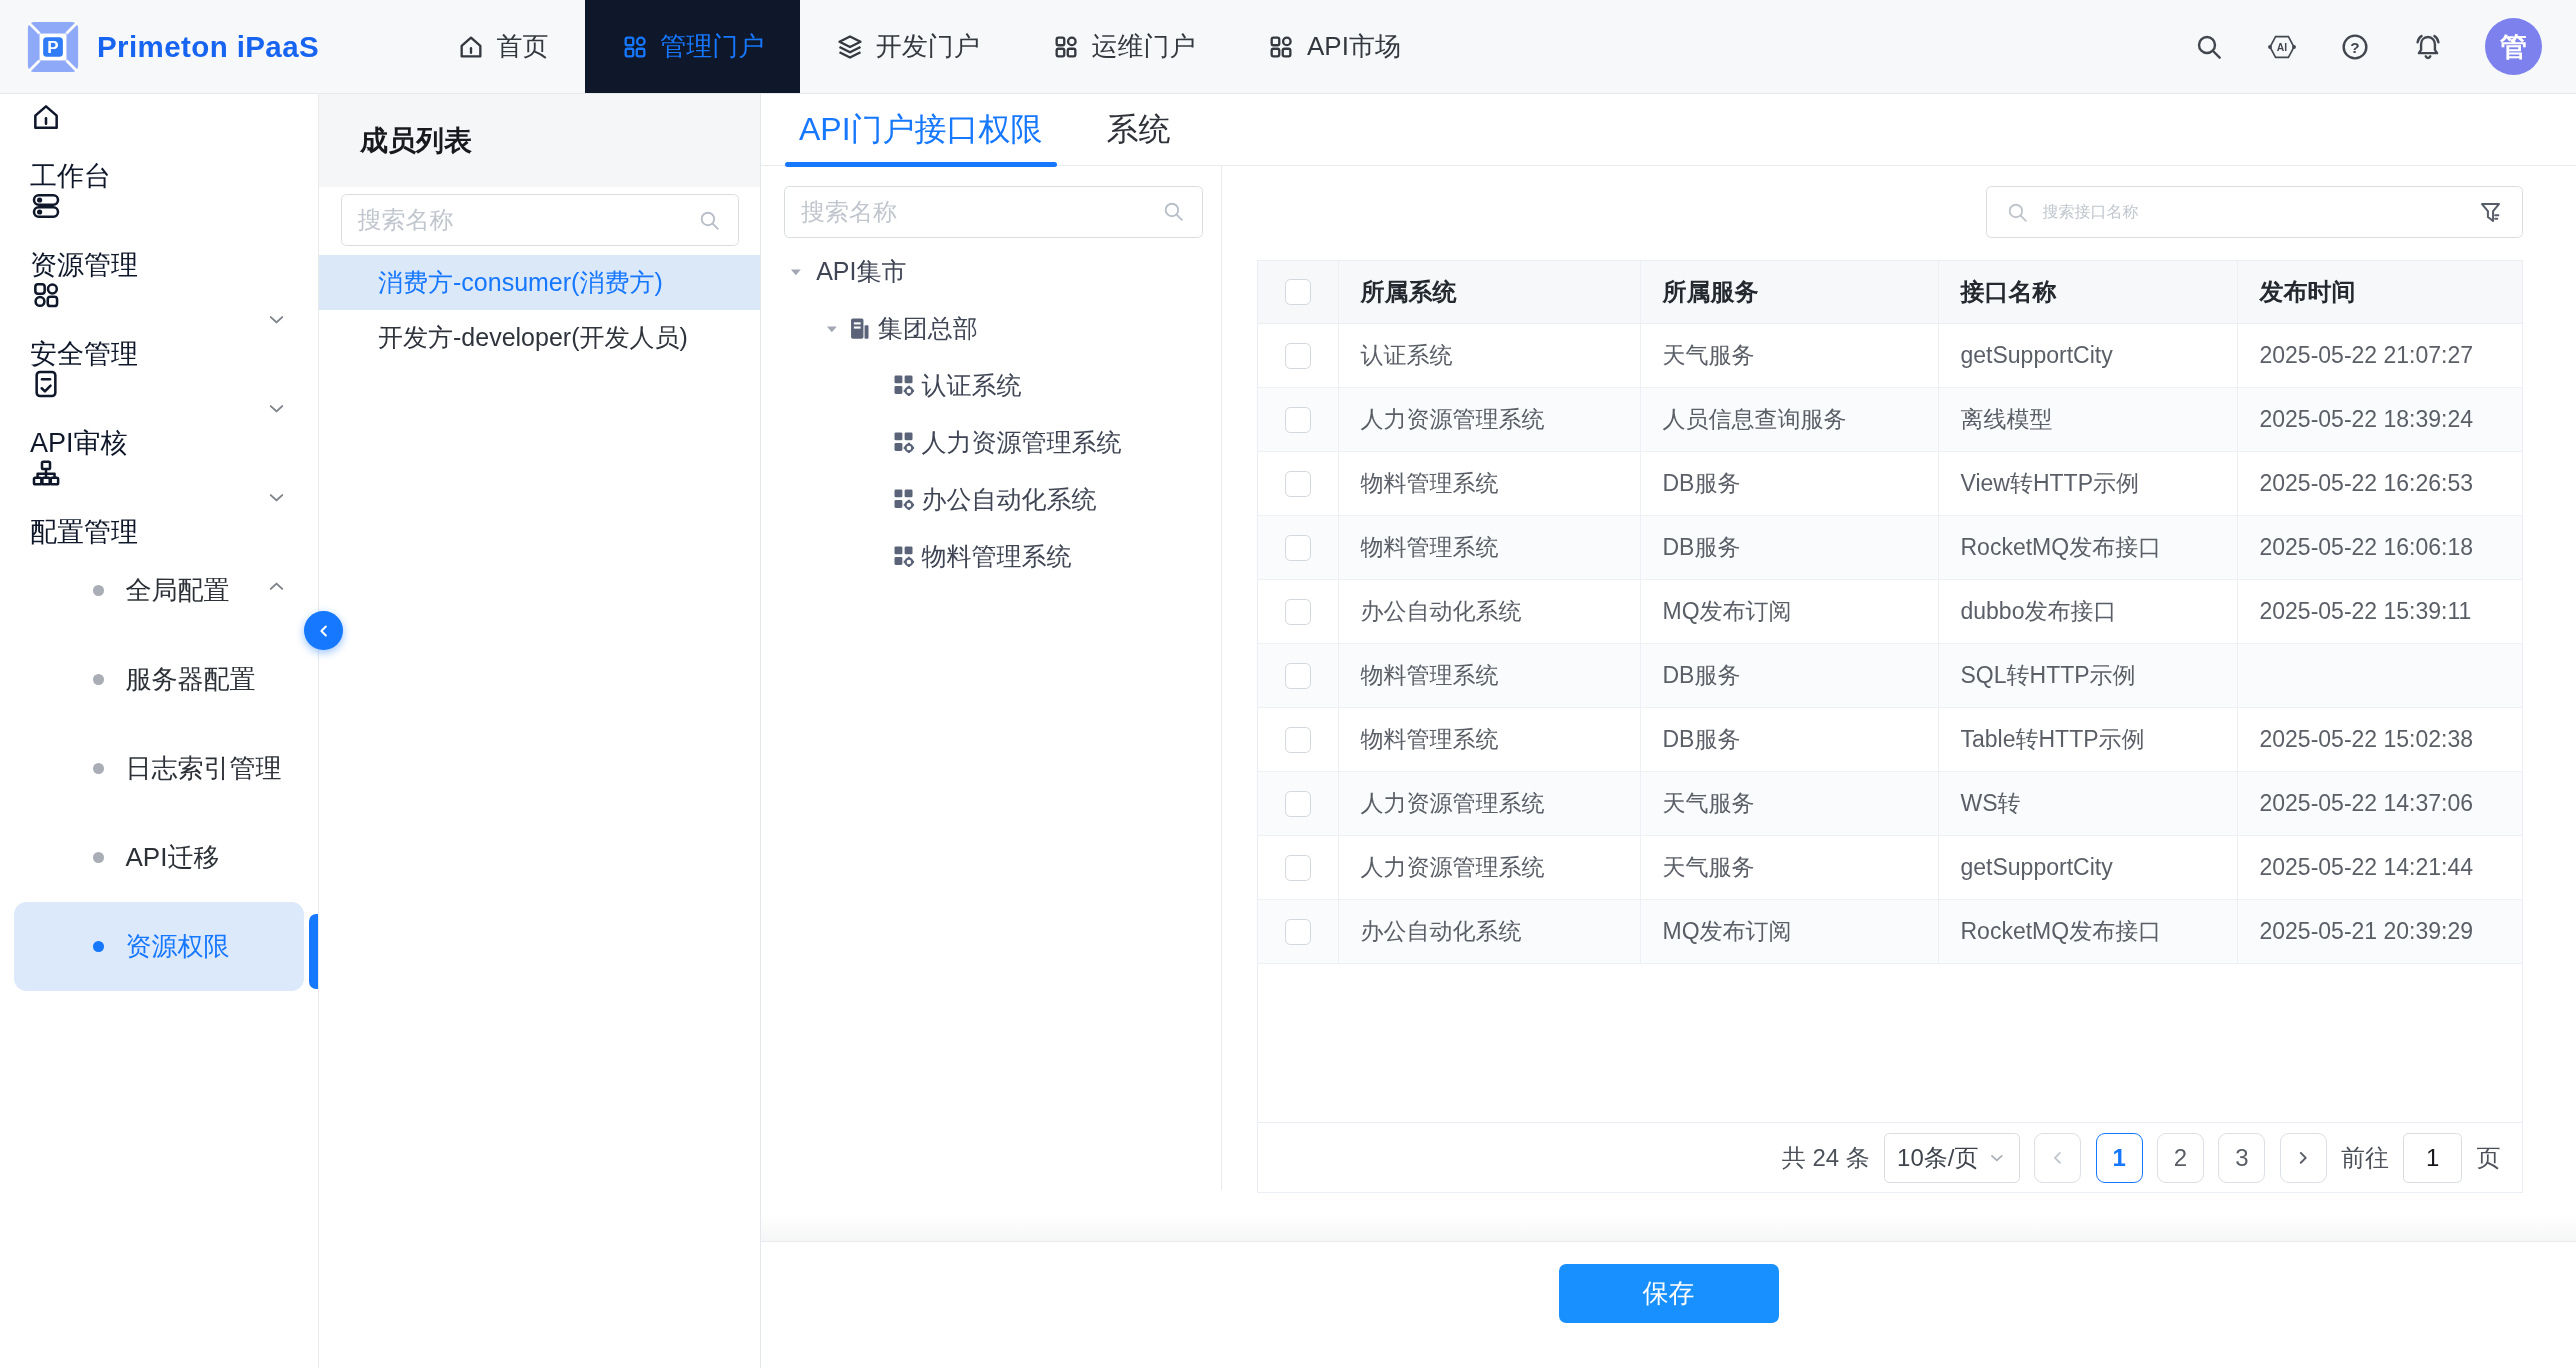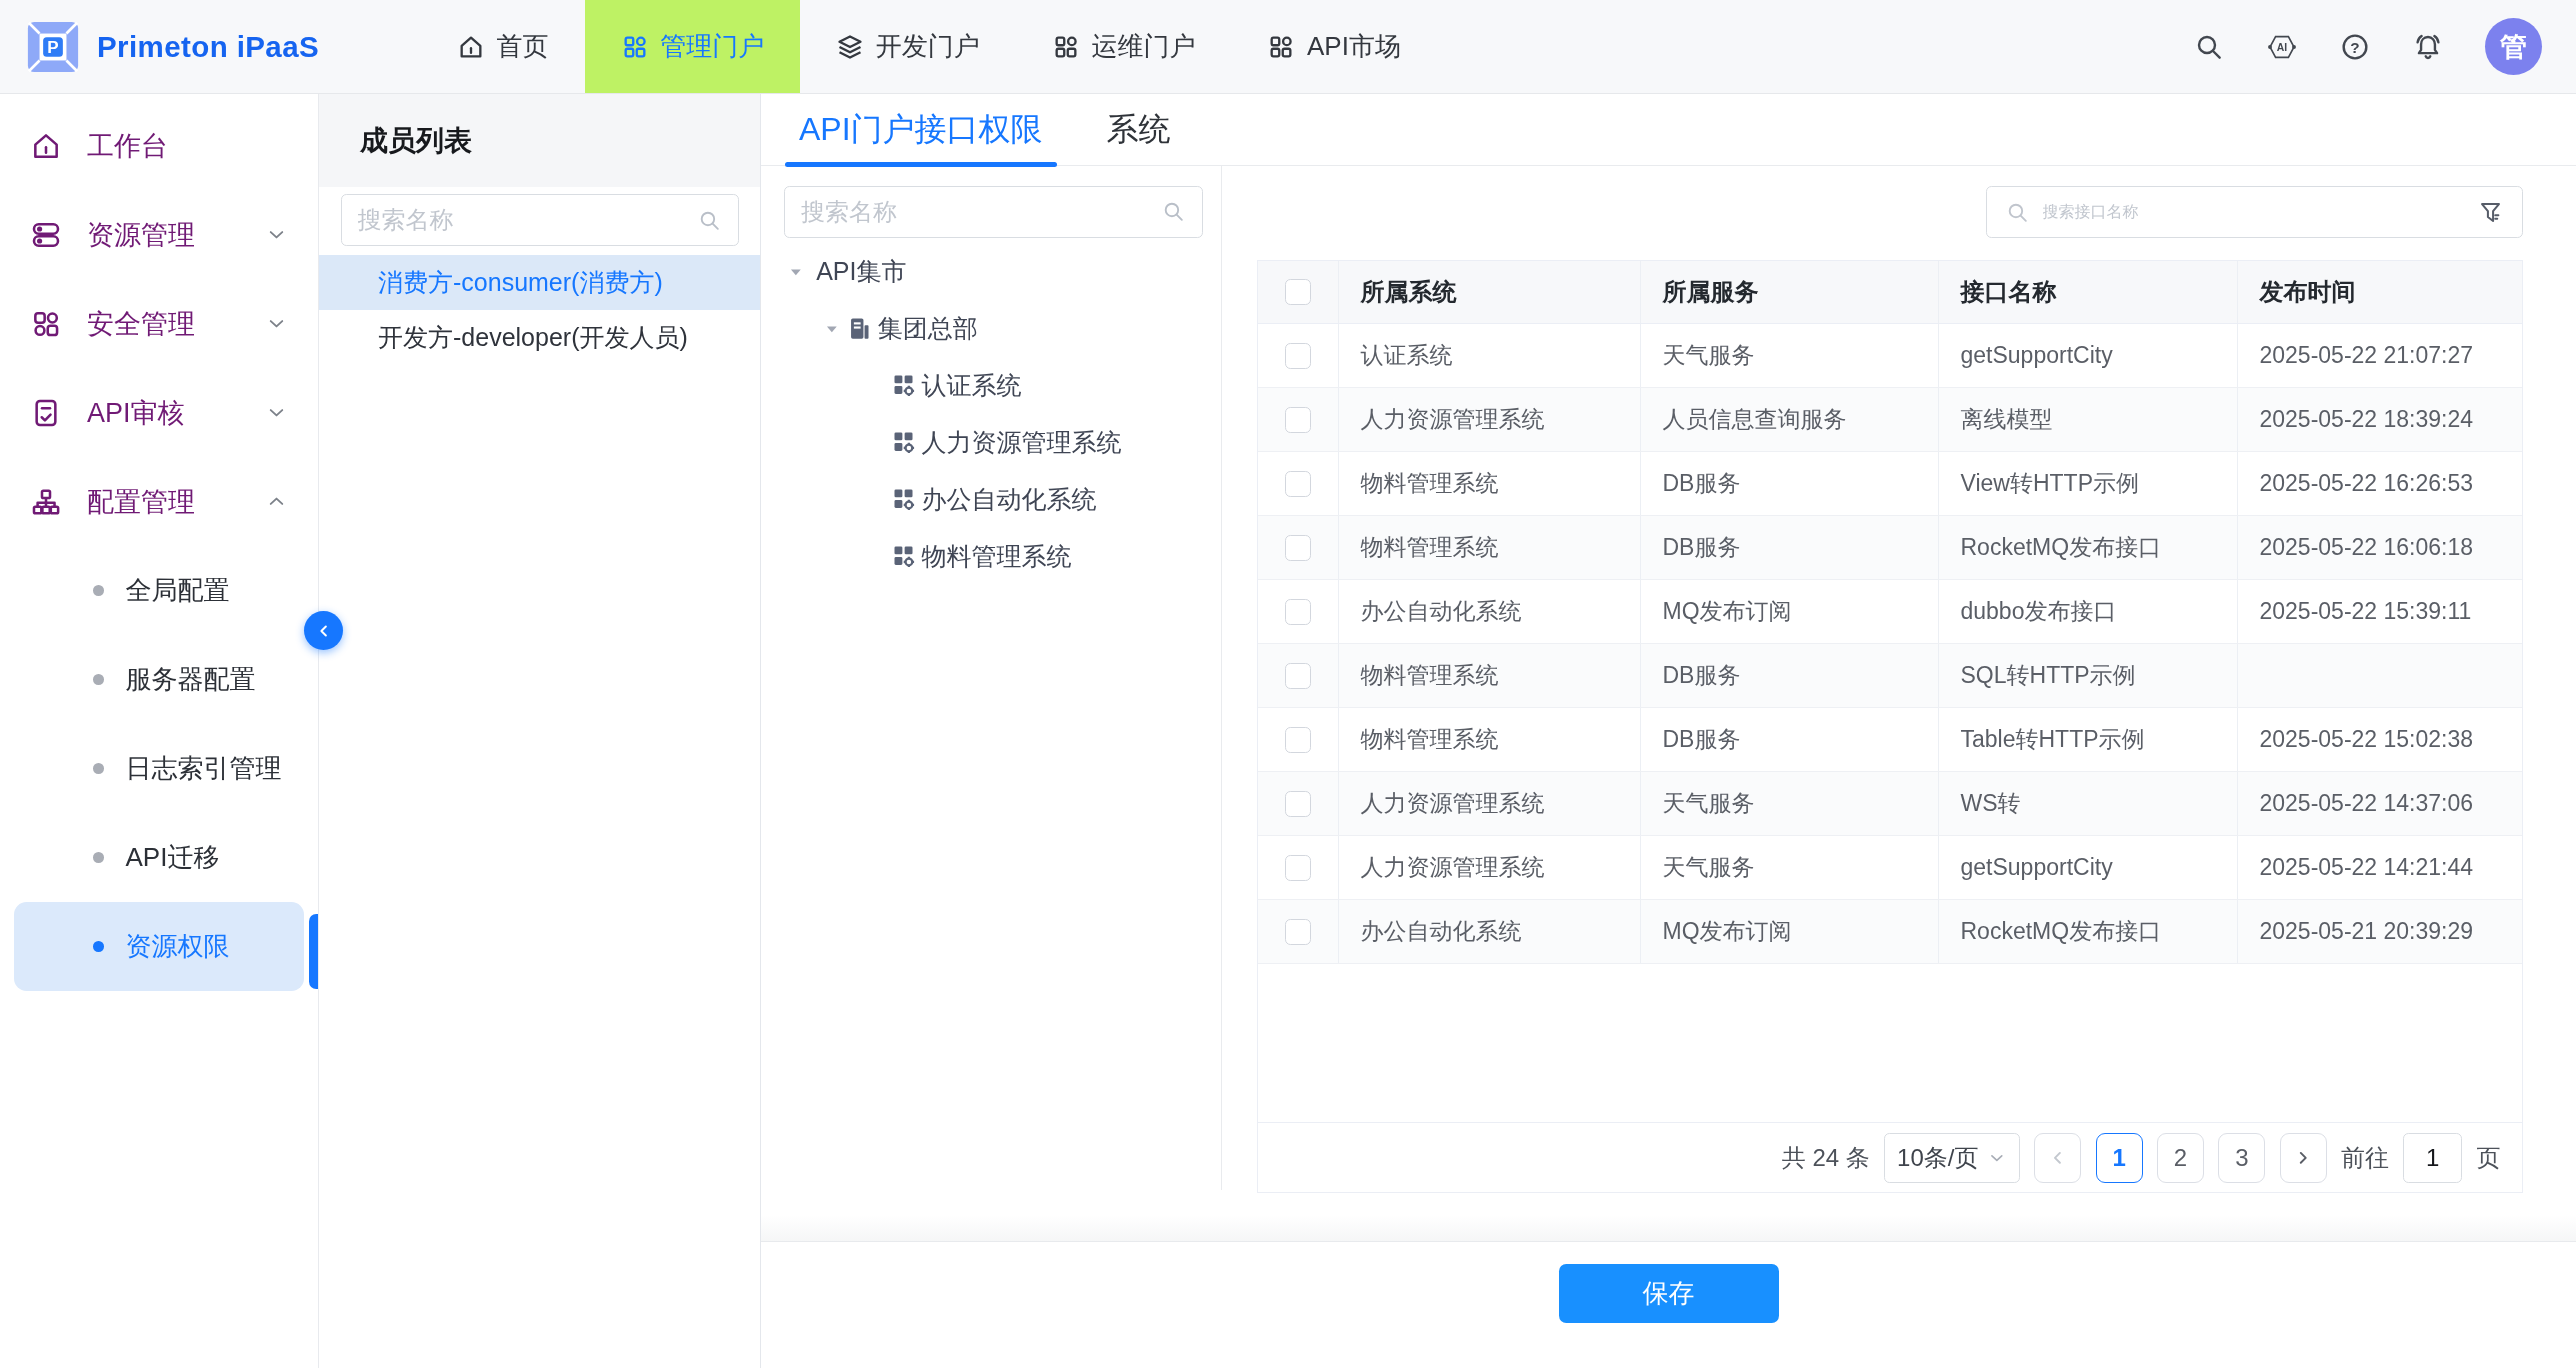--- a/index.html
+++ b/index.html
@@ -11,30 +11,30 @@
   svg { display:block; }
 
   
   .topbar { position:absolute; left:0; top:0; width:2576px; height:94px;
     background:#f7f8fa; border-bottom:0.9px solid #e6e8eb; display:flex; align-items:stretch; z-index:10; }
   .brand { display:flex; align-items:center; gap:18px; padding-left:27px; width:421px; }
   .brand-name { font-size:29.5px; font-weight:700; color:#1664f0; letter-spacing:0.4px; }
   .topnav { display:flex; align-items:stretch; }
   .nav-item { display:flex; align-items:center; gap:11.6px; padding:0 36px; font-size:26px; color:#34383f; cursor:pointer; }
   .nav-item svg { width:28px; height:28px; }
-  .nav-item.active { background:#bef264; color:#1677ff; }
+  .nav-item.active { background:#0f172a; color:#1677ff; }
   .topbar-right { margin-left:auto; display:flex; align-items:center; gap:41px; padding-right:34px; color:#42474f; }
   .tb-icon svg { width:32px; height:32px; }
   .avatar { width:57px; height:57px; border-radius:50%; background:#7c81ee; color:#fff;
     display:flex; align-items:center; justify-content:center; font-size:27px; font-weight:700; }
 
   
   .sidebar { position:absolute; left:0; top:94px; width:319px; bottom:0; background:#fff;
     border-right:0.9px solid #e8eaee; padding-top:7.2px; z-index:5; }
-  .side-item { height:89px; display:flex; align-items:center; gap:25px; padding:0 30px; font-size:27px; color:#701a75; cursor:pointer; }
+  .side-item { height:89px; display:flex; gap:25px; padding:0 30px; font-size:27px; color:#0f172a; cursor:pointer;flex-direction:column; }
   .side-item svg { width:32px; height:32px; flex:0 0 auto; }
   .side-chevron { margin-left:auto; color:#7d828a; }
   .side-chevron svg { width:23px; height:23px; }
   .side-sub { height:89px; display:flex; align-items:center; gap:21.5px; margin:0 14.3px; padding-left:79px;
     font-size:26px; color:#2c3037; border-radius:12.5px; cursor:pointer; }
   .side-sub .dot { width:10.7px; height:10.7px; border-radius:50%; background:#a9adb5; flex:0 0 auto; }
   .side-sub.selected { background:#dbe9fb; color:#1677ff; }
   .side-sub.selected .dot { background:#1677ff; }
   .side-selected-bar { position:absolute; right:0; top:820px; width:9px; height:75px;
     background:#1677ff; border-radius:7.2px 0 0 7.2px; }

